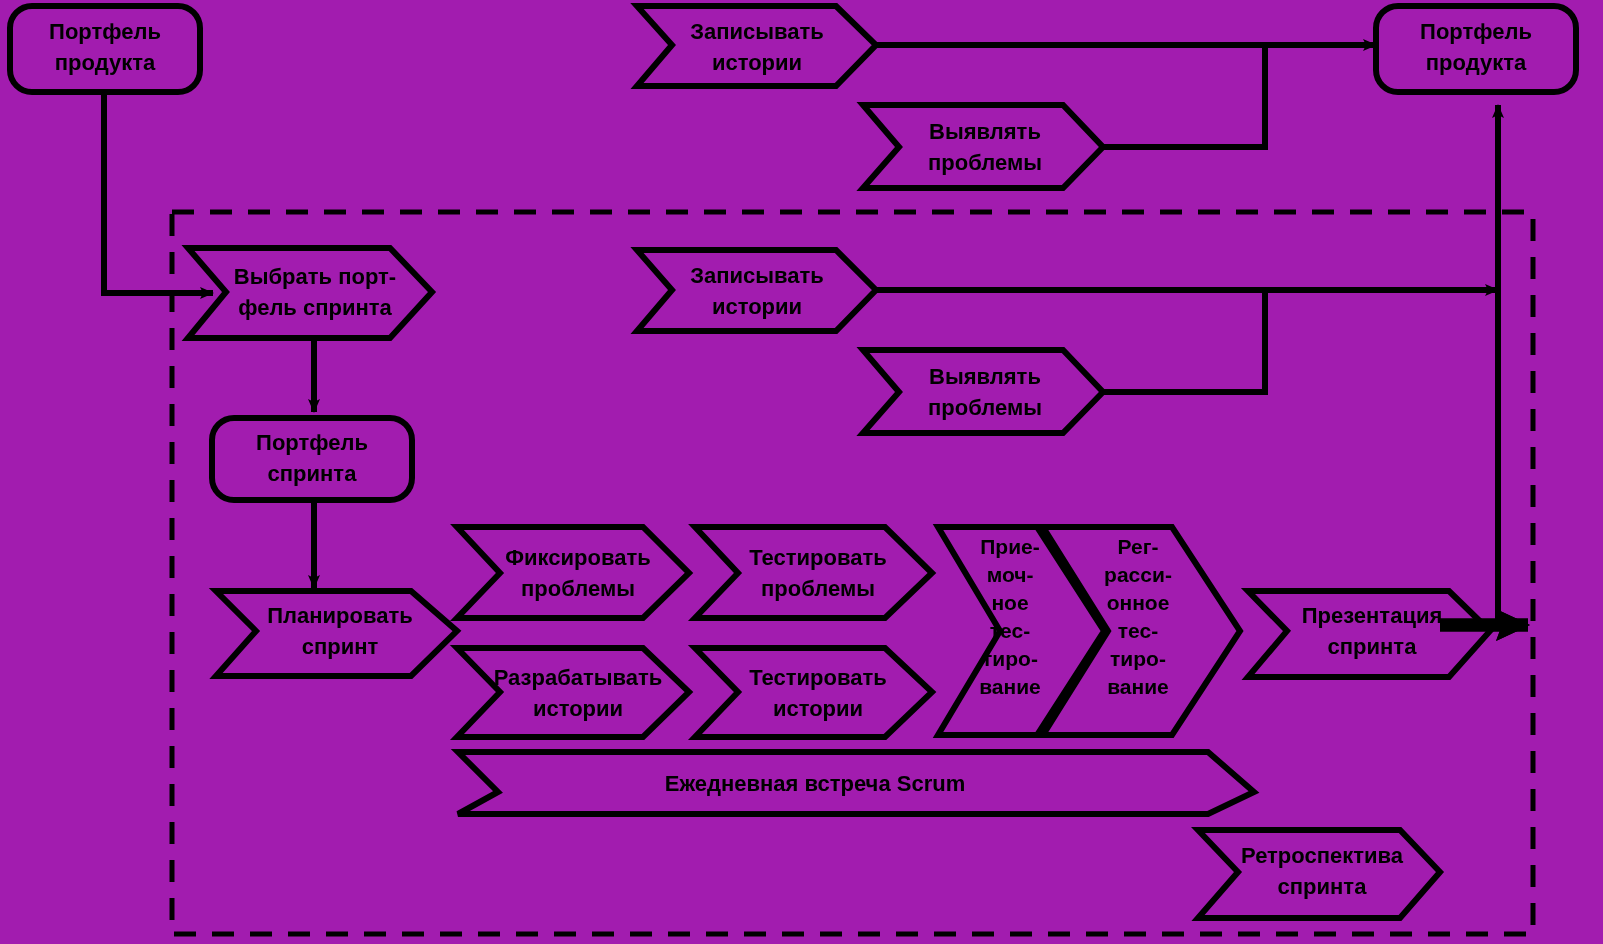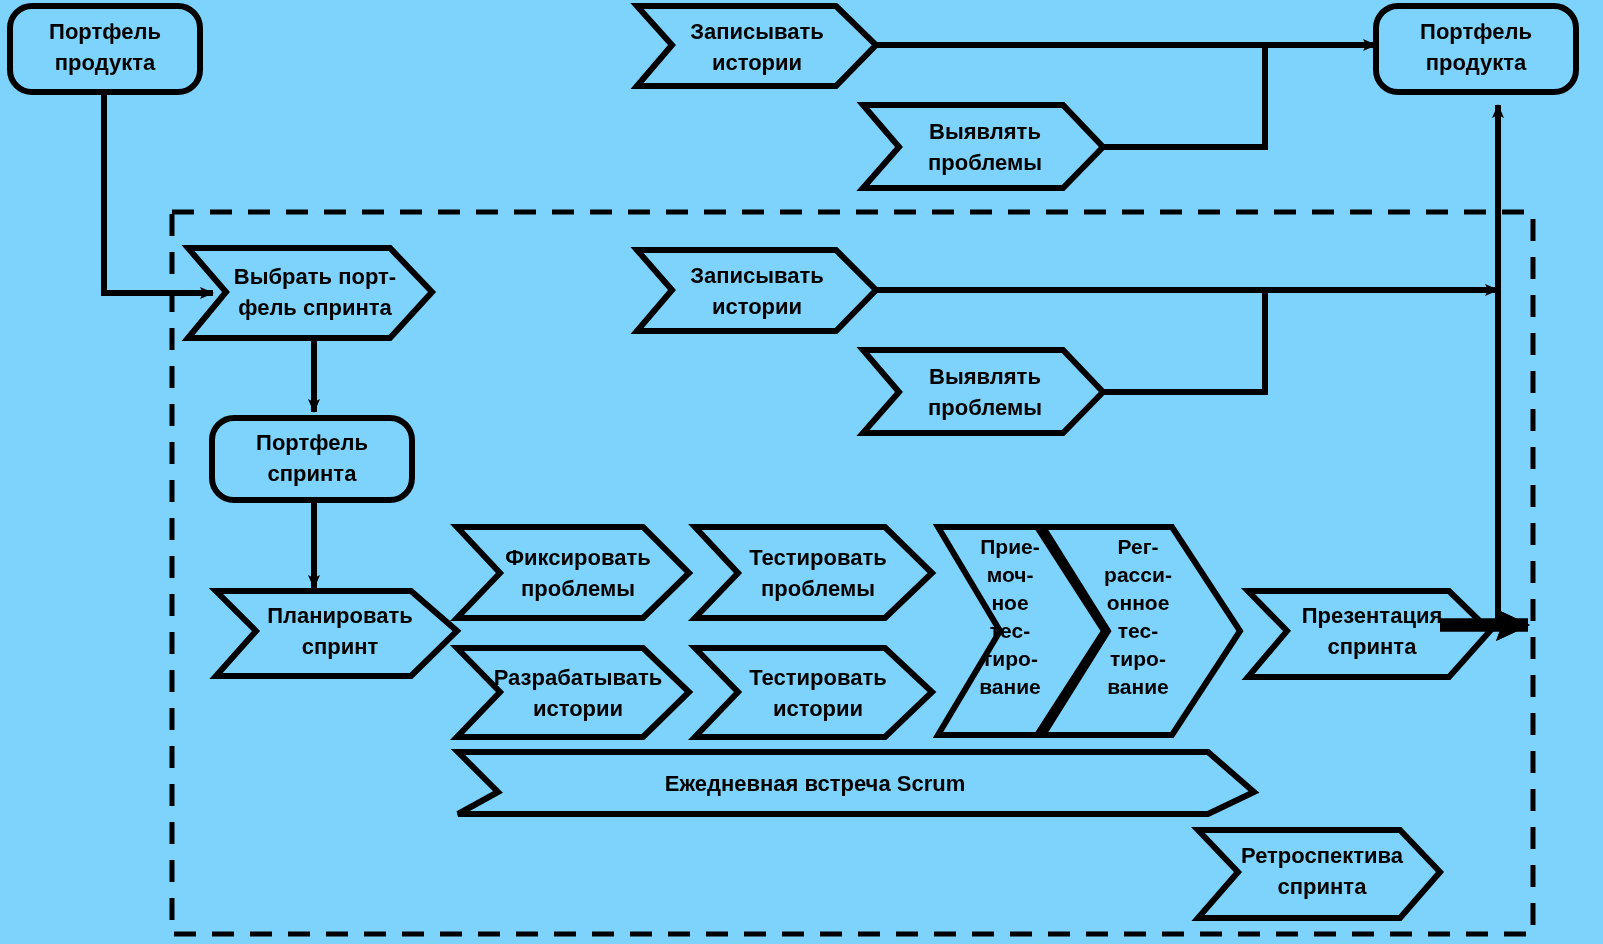--- a/index.html
+++ b/index.html
@@ -4,21 +4,21 @@
 <style>
   html, body {
     margin: 0;
     padding: 0;
     background: #ffffff;
   }
   #canvas {
     position: relative;
     width: 1603px;
     height: 944px;
-    background: #7dd3fc;
+    background: #a21caf;
     font-family: "Liberation Sans", sans-serif;
     overflow: hidden;
   }
   svg.layer {
     position: absolute;
     left: 0;
     top: 0;
     width: 1603px;
     height: 944px;
   }

